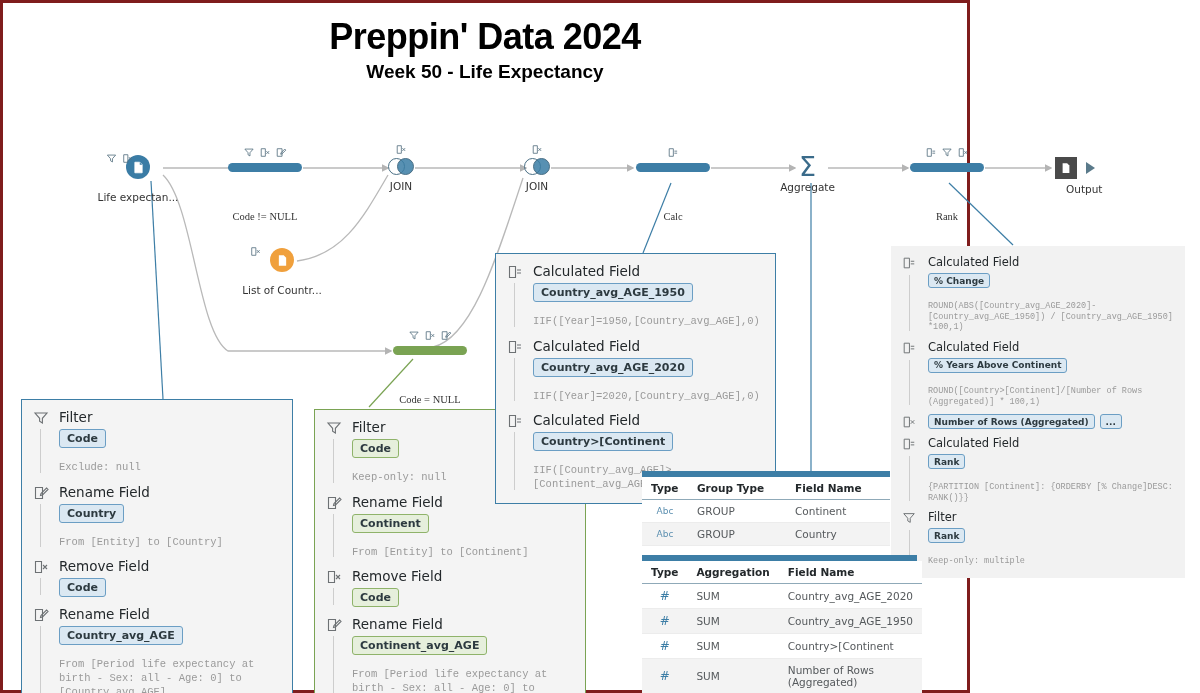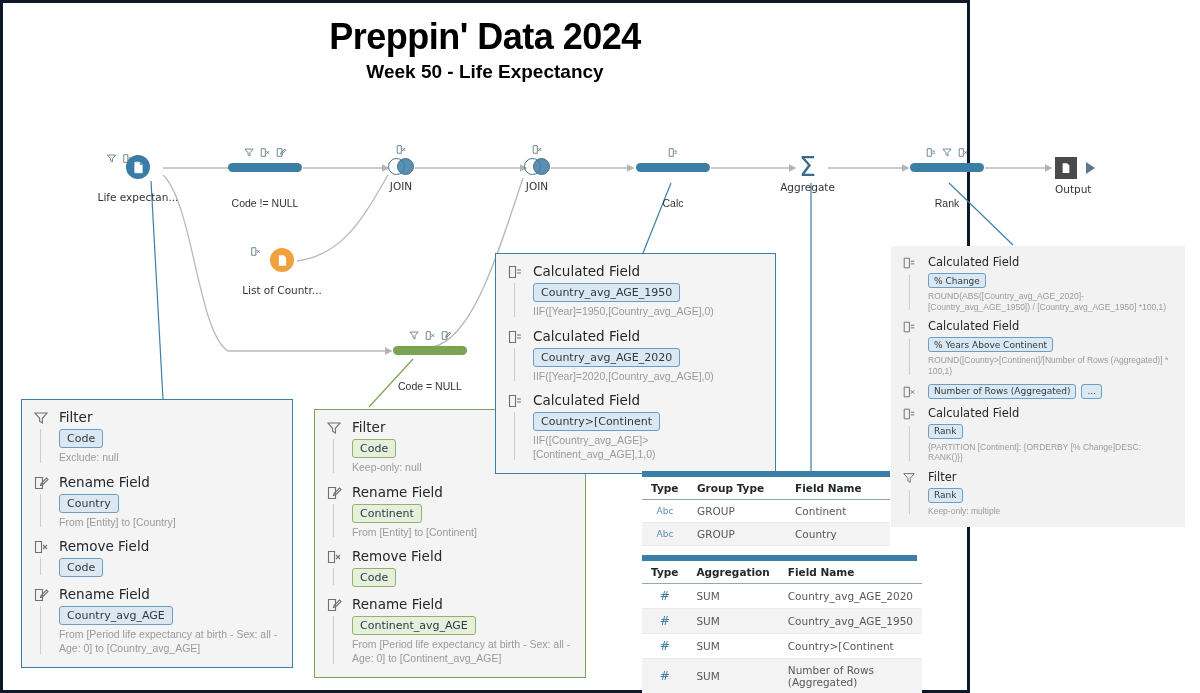--- a/index.html
+++ b/index.html
@@ -6,21 +6,21 @@
   html, body {
     width: 1200px; height: 693px;
     background: #ffffff;
     font-family: "Liberation Sans", sans-serif;
     overflow: hidden;
   }
   #canvas {
     position: relative;
     width: 970px; height: 693px;
     background: #ffffff;
-    border: 3px solid #0f172a;
+    border: 3px solid #7f1d1d;
   }
 
   
   .title {
     position: absolute; left: 0; top: 13px; width: 100%;
     text-align: center;
     font-size: 36px; font-weight: bold; color: #000;
     letter-spacing: -0.5px;
   }
   .subtitle {
@@ -31,24 +31,24 @@
 
   
   .node { position: absolute; }
   .node-label {
     position: absolute; top: 36px; left: 50%;
     transform: translateX(-50%);
     font-size: 10.5px; color: #333; white-space: nowrap;
     font-family: "DejaVu Sans", sans-serif;
   }
   .bar-label {
-    position: absolute; top: 34px; left: 50%;
+    position: absolute; top: 48px; left: 50%;
     transform: translateX(-50%);
     font-size: 10.5px; color: #333; white-space: nowrap;
-    font-family: Liberation Sans, sans-serif;
+    font-family: Liberation Serif, serif;
     text-align: center;
   }
   .circle-input {
     width: 24px; height: 24px; border-radius: 50%;
     display: flex; align-items: center; justify-content: center;
   }
   .circle-input.blue { background: #3a7ca5; }
   .circle-input.orange { background: #f0a03c; }
   .venn {
     width: 26px; height: 17px; position: relative;
@@ -113,25 +113,25 @@
   .pill {
     display: inline-block;
     font-size: 11px; padding: 2px 7px; border-radius: 3px;
     font-family: "DejaVu Sans", sans-serif;
     color: #2d3a40;
   }
   .pill.sm { font-size: 9px; padding: 1.5px 5px; }
   .pill.blue { background: #dbe8f2; border: 1px solid #6b9ec4; }
   .pill.green { background: #e6efdc; border: 1px solid #8fb36a; }
   .edesc {
-    font-size: 10.5px; color: #9a9a9a; margin-top: 3px; line-height: 1.3;
-    font-family: Liberation Sans, sans-serif;
+    font-size: 10.5px; color: #9a9a9a; margin-top: 13px; line-height: 1.3;
+    font-family: Liberation Mono, monospace;
   }
   .edesc.xs { font-size: 8.5px; line-height: 1.25; }
-  .pillrow { display: flex; gap: 5px; align-items: center; flex-wrap: wrap; }
+  .pillrow { display: flex; gap: 5px; align-items: center; flex-wrap: wrap; font-weight: bold; }
 
   
   .tbl { position: absolute; background: #fff; }
   .tbl .topbar { height: 6px; background: #3d7ea6; }
   .tbl table { border-collapse: collapse; width: 100%; }
   .tbl th {
     font-size: 10.5px; text-align: left; padding: 5px 9px;
     color: #23282b; border-bottom: 1.5px solid #8fa9b8;
     font-family: "DejaVu Sans", sans-serif; font-weight: bold;
     background: #fff;
@@ -289,21 +289,21 @@
     <div class="bar-label">Rank</div>
   </div>
 
   <div class="node" style="left:1052px; top:154px; display:flex; align-items:center; gap:9px;">
     <div class="out-square">
       <svg width="12" height="12" viewBox="0 0 16 16">
           <path d="M3.5 1.5h6l3 3v10h-9z" fill="#fff"></path>
         </svg>
     </div>
     <div class="play-tri"></div>
-    <div class="node-label" style="top:26px; left:0; transform:none;">Output</div>
+    <div class="node-label" style="top:26px; left:11px; transform:none;">Output</div>
   </div>
 
   <div class="node" style="left:267px; top:245px;">
     <div class="mini-icons left">
       <svg width="11" height="11" viewBox="0 0 16 16">
           <path d="M2.5 2.5h6v11h-6z" fill="none" stroke="#55707f" stroke-width="1.2"></path>
           <path d="M10 6l4 4M14 6l-4 4" stroke="#55707f" stroke-width="1.2"></path>
         </svg>
     </div>
     <div class="circle-input orange">

